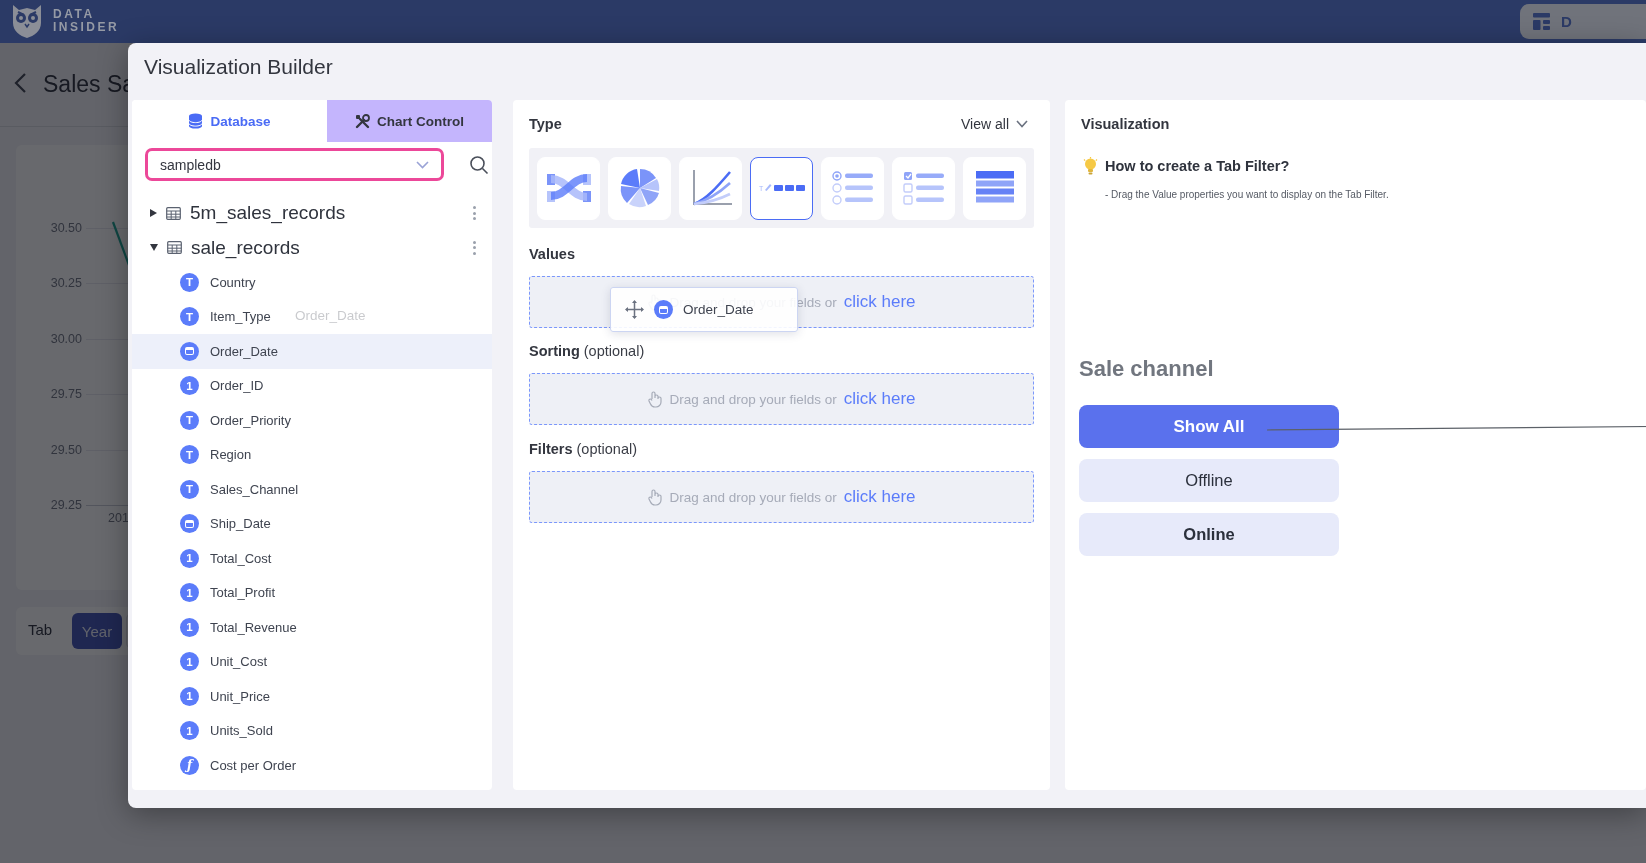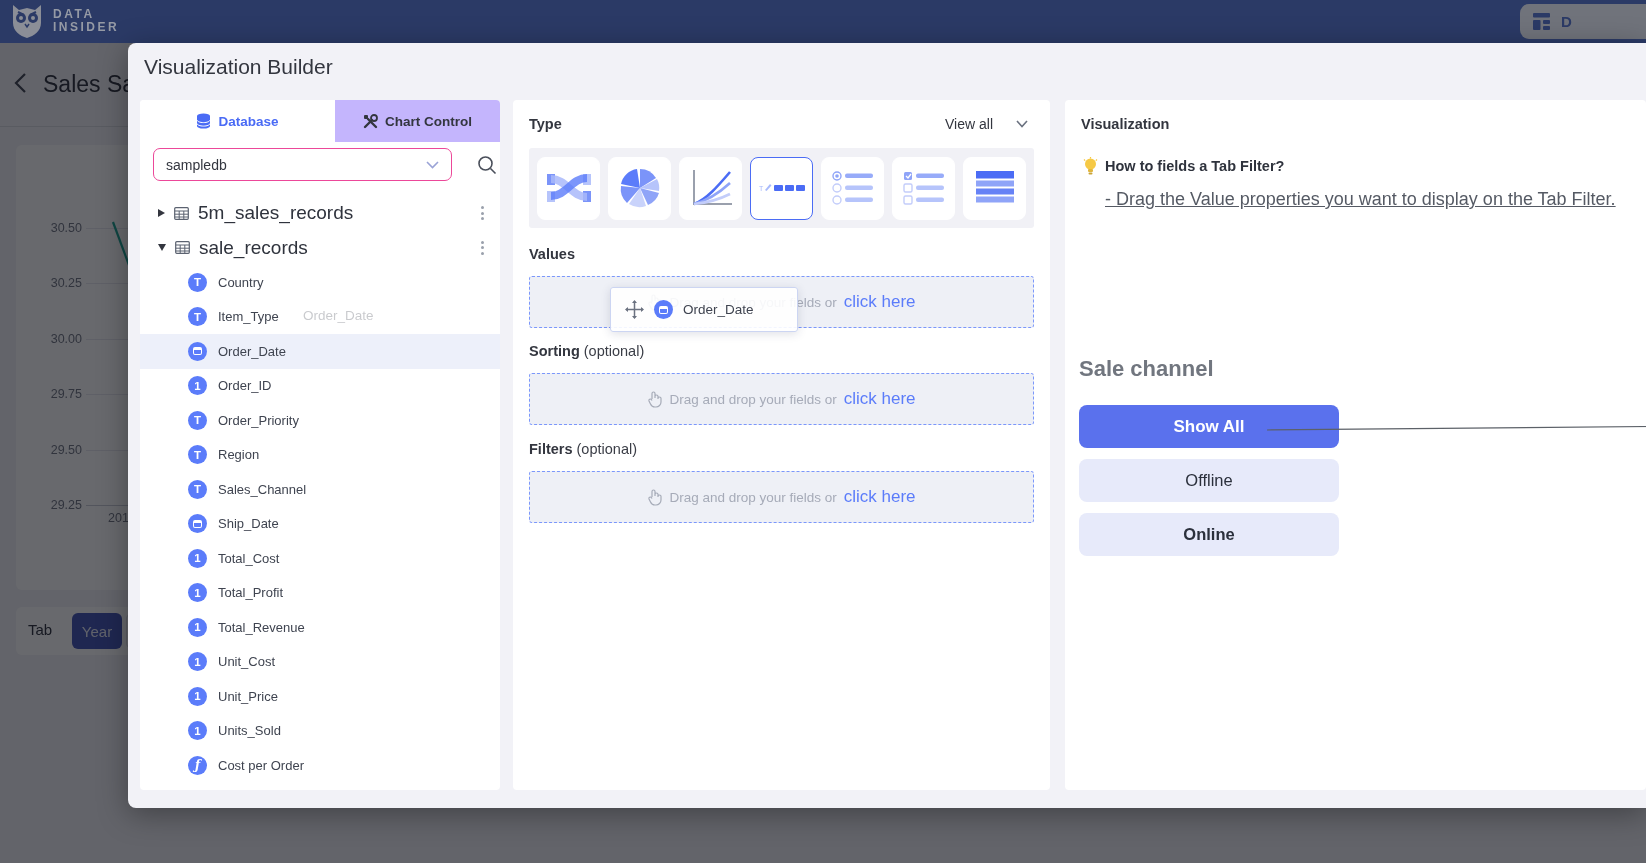--- a/index.html
+++ b/index.html
@@ -34,32 +34,32 @@
   #bg-tab-qu { left:110px; width:70px; background:#fff; border:1px solid #dcdde4; color:#2b2f3a;
     justify-content:flex-start; padding-left:5px; }
   #dim-overlay { position:absolute; left:0; top:43px; width:1646px; height:820px; background:rgba(12,13,20,0.62); z-index:50; }
 
   
   #modal { position:absolute; left:128px; top:43px; width:1518px; height:765px; background:#f2f2f7;
     border-radius:8px 0 0 8px; box-shadow:0 6px 30px rgba(0,0,0,.35); z-index:60; }
   #modal-title { position:absolute; left:16px; top:12px; font-size:21px; font-weight:500; color:#33363f; }
 
   .card { position:absolute; top:57px; height:690px; background:#fff; border-radius:4px; }
-  #left-card  { left:12px;  width:360px; }
+  #left-card  { left:4px;  width:360px; }
   #mid-card   { left:385px; width:537px; }
   #right-card { left:937px; width:581px; }
 
   
   .lp-tabs { display:flex; height:42px; }
   .lp-tab { flex:none; display:flex; align-items:center; justify-content:center; gap:7px;
     font-size:13.5px; font-weight:bold; }
   .lp-tab.active { width:195px; background:#fff; color:#4a6bf5; border-radius:4px 0 0 0; }
   .lp-tab.inactive { width:165px; background:#c4b5fd; color:#33363f; border-radius:0 4px 0 0; }
   #db-select-row { position:absolute; left:13px; top:48px; width:334px; height:33px; }
-  #db-select { position:absolute; left:0; top:0; width:299px; height:33px; border:1px solid #ec4899; border-radius:7px;
+  #db-select { position:absolute; left:0; top:0; width:299px; height:33px; border:3px solid #ec4899; border-radius:7px;
     background:#fff; font-size:14px; color:#33363f; display:flex; align-items:center; padding:0 12px; }
   #db-select .chev-dn { margin-left:auto; }
   #lp-search { position:absolute; right:-10px; top:7px; }
   #tree { position:absolute; left:0; top:96px; width:360px; }
   .trow { position:relative; height:34.5px; display:flex; align-items:center; }
   .trow-table { padding-left:18px; gap:9px; }
   .trow-field { padding-left:48px; gap:11px; }
   .trow-field.sel { background:#edf0fa; }
   .tname { font-size:19px; color:#2f333d; font-weight:400; }
   .fname { font-size:13px; color:#3f4450; }
@@ -69,21 +69,21 @@
   .kebab i { width:3px; height:3px; border-radius:50%; background:#9aa0ac; }
   .f-ic { width:19px; height:19px; border-radius:50%; background:#5b7cfa; color:#fff; font-size:11.5px; font-weight:bold;
     display:flex; align-items:center; justify-content:center; flex:none; }
   .f-date i { display:block; width:9px; height:8px; border:1.6px solid #fff; border-top-width:3px; border-radius:2px; }
   .f-fn { font-style:italic; font-family:"DejaVu Serif",serif; font-size:12px; }
   #left-ghost { position:absolute; left:163px; top:208px; font-size:13.5px; color:#3f4450; opacity:.28; }
 
   
   .sec-label { position:absolute; left:16px; font-size:14.5px; font-weight:bold; color:#33363f; }
   .sec-label em { font-style:normal; font-weight:400; color:#3a3d46; }
-  #view-all { position:absolute; right:22px; top:16px; font-size:14px; color:#33363f; display:flex; align-items:center; gap:23px;margin-left:17px; }
+  #view-all { position:absolute; right:22px; top:16px; font-size:14px; color:#33363f; display:flex; align-items:center; gap:7px;margin-left:17px; }
   #type-strip { position:absolute; left:16px; top:48px; width:505px; height:80px; background:#f1f1f6; border-radius:3px;
     display:flex; align-items:center; justify-content:space-between; padding:0 8px; }
   .tile { width:63px; height:63px; background:#fff; border-radius:8px; display:flex; align-items:center; justify-content:center;
     border:1px solid #fff; }
   .tile.selected { border:1.5px solid #4b6cf5; }
   .dropzone { position:absolute; left:16px; width:505px; height:52px; background:#eef0f6; border:1px dashed #7b97fb;
     border-radius:3px; display:flex; align-items:center; justify-content:center; gap:7px; }
   .dz-text { font-size:13.5px; color:#a6abb8; }
   .dz-link { font-size:17px; color:#5b7cfa; }
   #dz-values  { top:176px; }
@@ -92,21 +92,21 @@
   #lbl-values  { top:146px; }
   #lbl-sorting { top:243px; }
   #lbl-filters { top:341px; }
   #drag-chip { position:absolute; left:482px; top:244px; width:188px; height:45px; background:rgba(255,255,255,.9);
     border:1px solid #ccd5f2; border-radius:3px; box-shadow:0 2px 10px rgba(40,50,90,.15); z-index:70;
     display:flex; align-items:center; gap:10px; padding-left:14px; }
   #drag-chip .fname { font-size:13.5px; }
 
   
   #viz-tip-title { position:absolute; left:40px; top:58px; font-size:14.5px; font-weight:bold; color:#2f333d; }
-  #viz-tip-body { position:absolute; left:40px; top:89px; font-size:18px; color:#555a64;text-decoration:underline; }
+  #viz-tip-body { position:absolute; left:40px; top:89px; font-size:10px; color:#555a64; }
   #widget-title { position:absolute; left:14px; top:256px; font-size:22px; font-weight:bold; color:#71767f; }
   .opt-btn { position:absolute; left:14px; width:260px; height:43px; border-radius:8px;
     display:flex; align-items:center; justify-content:center; font-size:16.5px; color:#2b303c; background:#e7eafa; }
   .opt-btn.selected { background:#5a71ed; color:#fff; font-weight:bold; font-size:17px; }
   #opt-0 { top:305px; } #opt-1 { top:359px; } #opt-2 { top:413px;font-weight:bold; }
   #viz-arrow { position:absolute; left:200px; top:318px; }
 
   .bold-hd { position:absolute; left:16px; top:16px; font-size:14.5px; font-weight:bold; color:#33363f; }
 </style>
 </head>
@@ -450,21 +450,21 @@
   </div>
 
   <div class="card" id="right-card">
     <span class="bold-hd">Visualization</span>
     <svg class="abs" style="left:17px;top:57px;" width="17" height="19" viewBox="0 0 17 19">
       <circle cx="8.5" cy="7" r="5.5" fill="#f6c945"></circle>
       <rect x="6" y="12" width="5" height="3" rx="1" fill="#e0b63e"></rect>
       <rect x="6.5" y="15.5" width="4" height="2" rx="1" fill="#c9a438"></rect>
       <path d="M8.5 0 V1.5 M2 2.5 L3.2 3.7 M15 2.5 L13.8 3.7" stroke="#f6c945" stroke-width="1.2"></path>
     </svg>
-    <span id="viz-tip-title">How to fields a Tab Filter?</span>
+    <span id="viz-tip-title">How to create a Tab Filter?</span>
     <span id="viz-tip-body">- Drag the Value properties you want to display on the Tab Filter.</span>
 
     <span id="widget-title">Sale channel</span>
     <div class="opt-btn selected" id="opt-0">Show All</div>
     <div class="opt-btn" id="opt-1">Offline</div>
     <div class="opt-btn" id="opt-2">Online</div>
 
     <svg id="viz-arrow" width="450" height="22" viewBox="0 0 450 22">
       <path d="M2 12 L438 8" stroke="#5c6168" stroke-width="1.2" fill="none"></path>
       <path d="M428 2 L440 8 L428 15" stroke="#5c6168" stroke-width="1.2" fill="none"></path>

